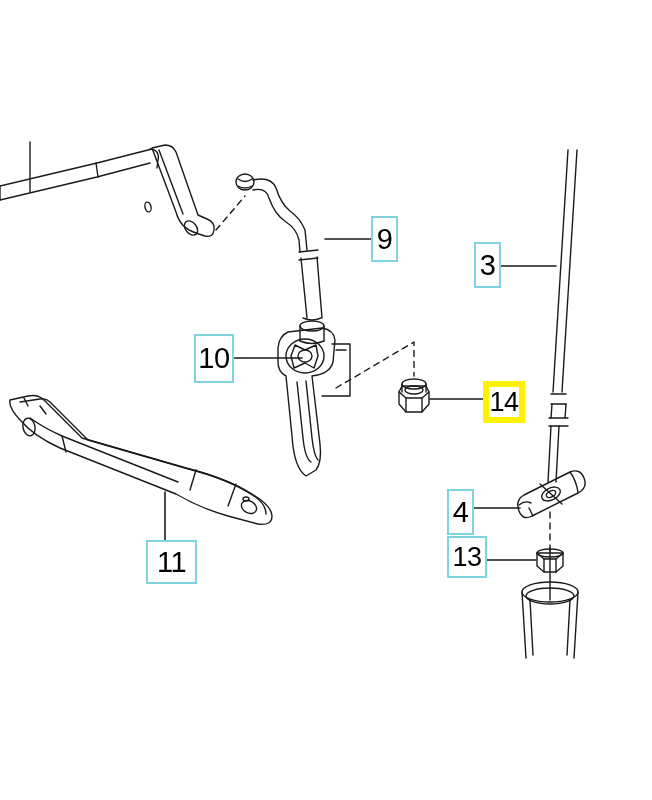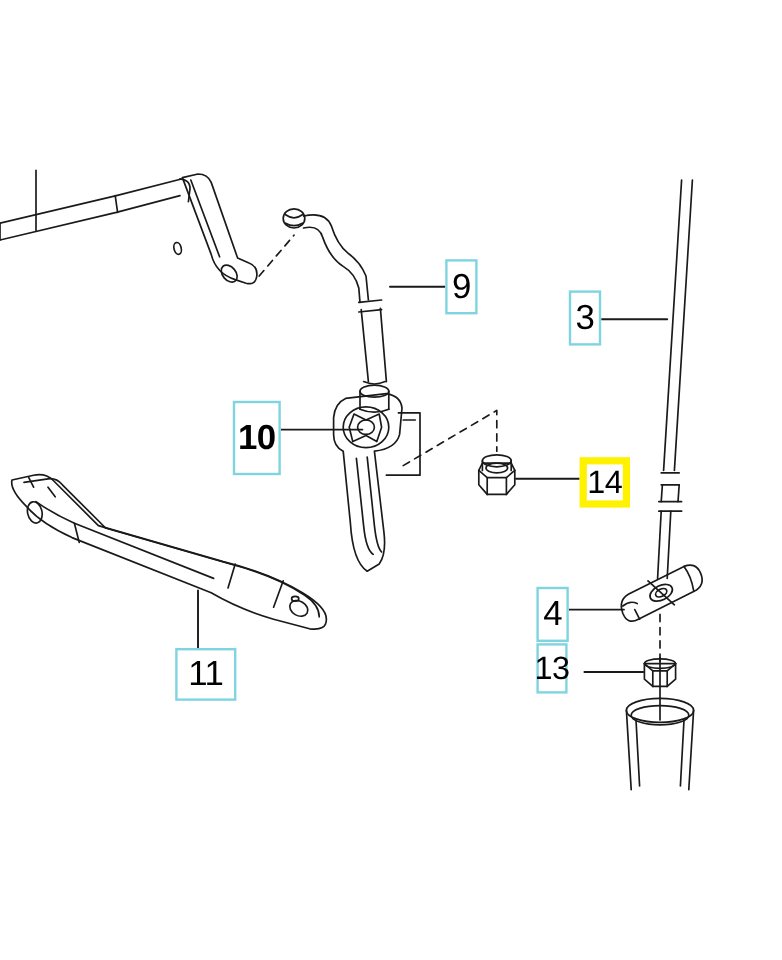--- a/index.html
+++ b/index.html
@@ -186,33 +186,33 @@
   </svg>
 
   <div class="callout" style="left:371px;top:216px;width:27px;height:46px;border:2px solid #7FD4E0;">
     <span style="font-size:29px;">9</span>
   </div>
 
   <div class="callout" style="left:474px;top:242px;width:27px;height:46px;border:2px solid #7FD4E0;">
     <span style="font-size:29px;">3</span>
   </div>
 
-  <div class="callout" style="left:194px;top:334px;width:40px;height:62px;border:2px solid #7FD4E0;font-weight:bold;">
+  <div class="callout" style="left:194px;top:334px;width:40px;height:49px;border:2px solid #7FD4E0;">
     <span style="font-size:29px;">10</span>
   </div>
 
   <div class="callout" style="left:483px;top:381px;width:42px;height:42px;border:6px solid #FFF200;">
     <span style="font-size:27px;">14</span>
   </div>
 
   <div class="callout" style="left:447px;top:489px;width:27px;height:46px;border:2px solid #7FD4E0;">
     <span style="font-size:29px;">4</span>
   </div>
 
-  <div class="callout" style="left:447px;top:536px;width:26px;height:42px;border:2px solid #7FD4E0;">
+  <div class="callout" style="left:447px;top:536px;width:40px;height:42px;border:2px solid #7FD4E0;">
     <span style="font-size:27px;">13</span>
   </div>
 
   <div class="callout" style="left:146px;top:540px;width:51px;height:44px;border:2px solid #7FD4E0;">
     <span style="font-size:29px;">11</span>
   </div>
 
 </div>
 
 </body></html>

